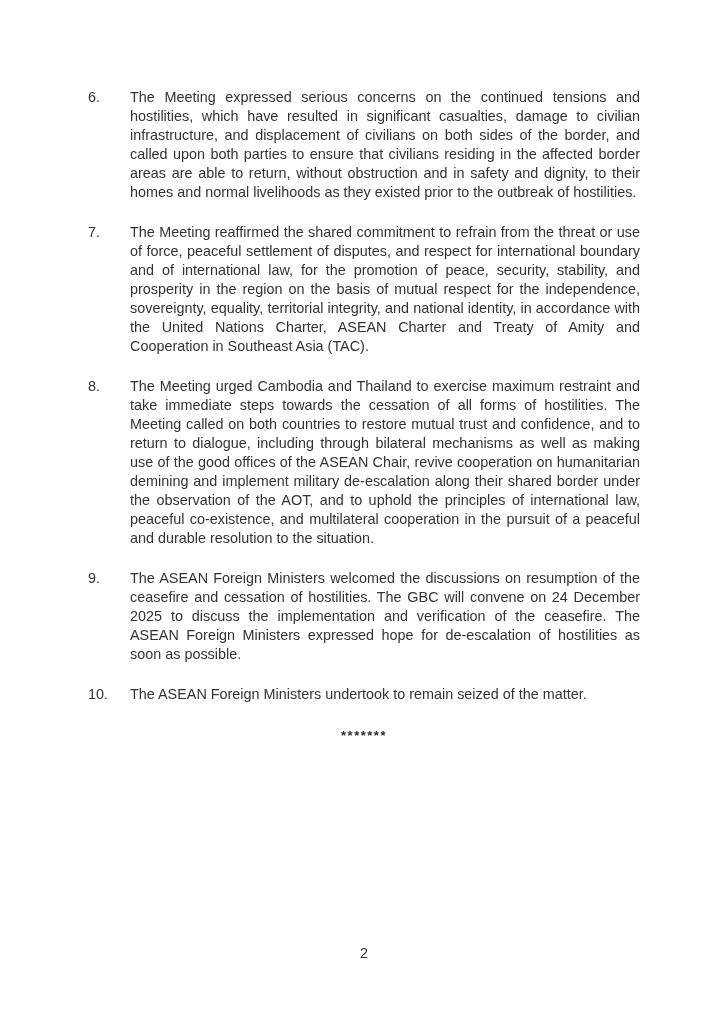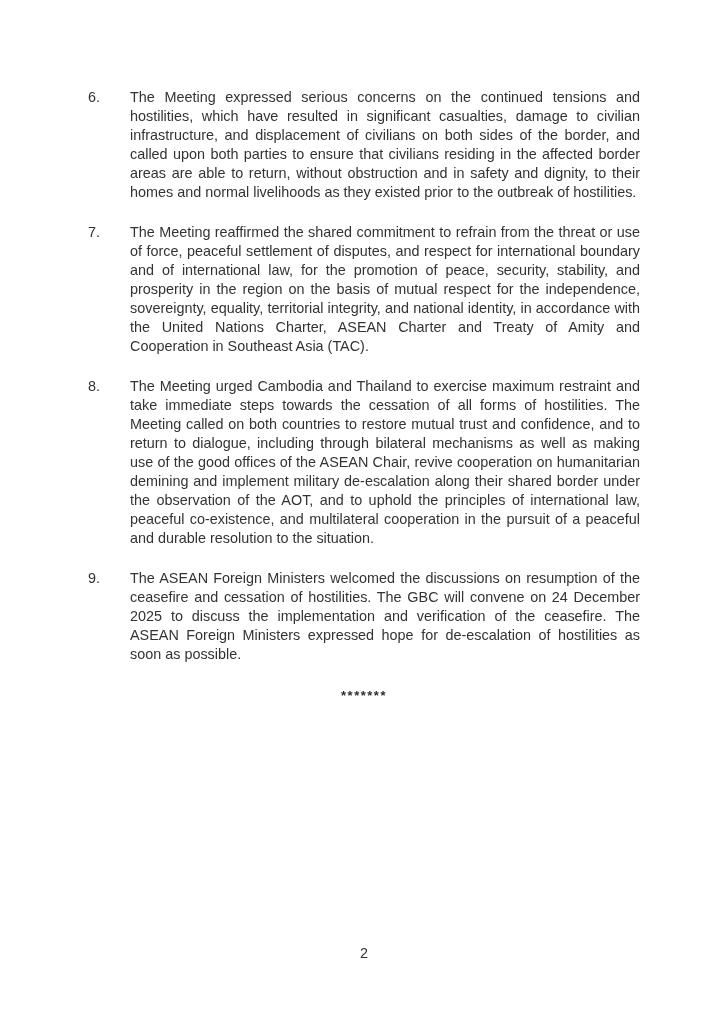--- a/index.html
+++ b/index.html
@@ -85,18 +85,22 @@
     <div class="para">
       <div class="para-num">8.</div>
       <div class="para-text">The Meeting urged Cambodia and Thailand to exercise maximum restraint and take immediate steps towards the cessation of all forms of hostilities. The Meeting called on both countries to restore mutual trust and confidence, and to return to dialogue, including through bilateral mechanisms as well as making use of the good offices of the ASEAN Chair, revive cooperation on humanitarian demining and implement military de-escalation along their shared border under the observation of the AOT, and to uphold the principles of international law, peaceful co-existence, and multilateral cooperation in the pursuit of a peaceful and durable resolution to the situation.</div>
     </div>
 
     <div class="para">
       <div class="para-num">9.</div>
       <div class="para-text">The ASEAN Foreign Ministers welcomed the discussions on resumption of the ceasefire and cessation of hostilities. The GBC will convene on 24 December 2025 to discuss the implementation and verification of the ceasefire. The ASEAN Foreign Ministers expressed hope for de-escalation of hostilities as soon as possible.</div>
     </div>
 
+    <div class="para">
+      <div class="para-num">10.</div>
+      <div class="para-text">The ASEAN Foreign Ministers undertook to remain seized of the matter.</div>
+    </div>
 
     <div class="separator">*******</div>
   </div>
 
   <div class="page-number">2</div>
 </div>
 
 </body></html>

